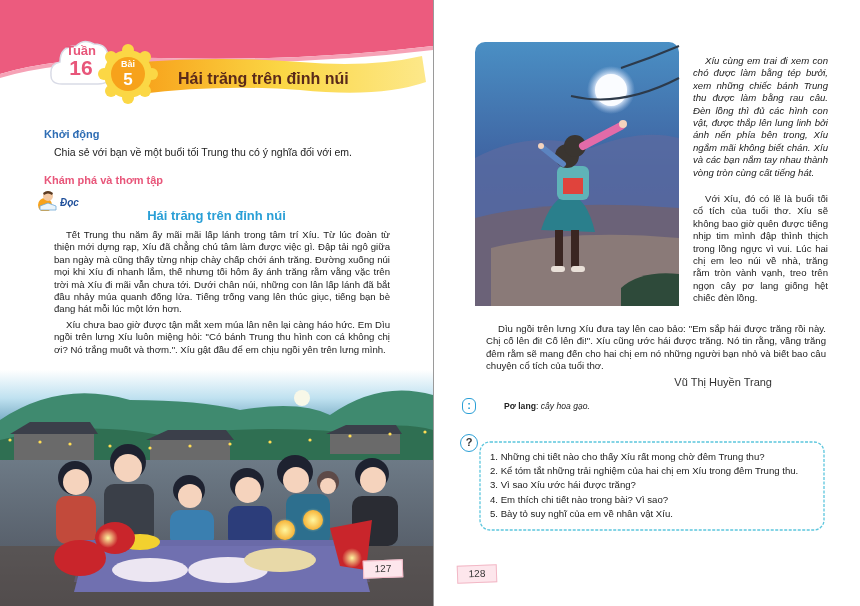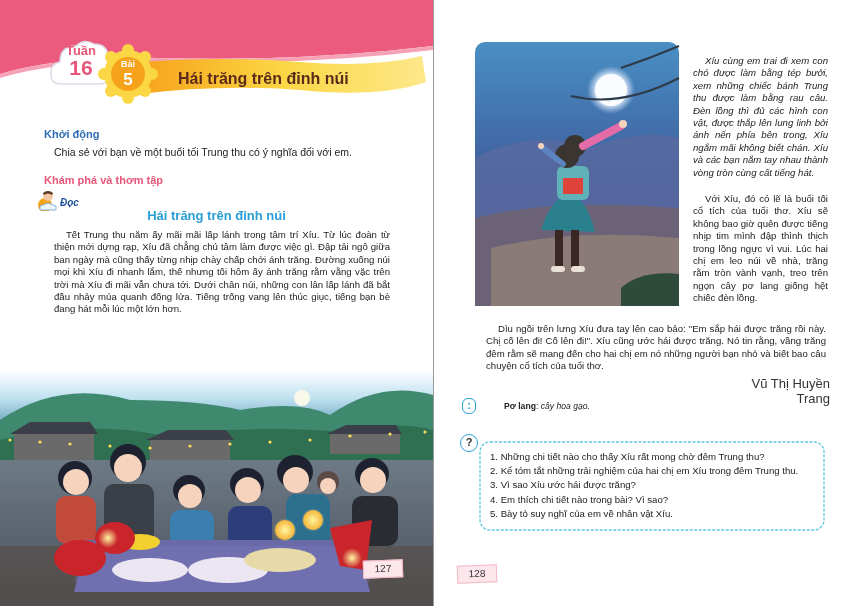--- a/index.html
+++ b/index.html
@@ -41,21 +41,21 @@
     
     .scene { position: absolute; left: 0; top: 370px; width: 433px; height: 236px; }
     .page-num-left { position: absolute; left: 363px; top: 560px; width: 40px; height: 18px; background: #fde6ec; border: 1px solid #f2b8c6; transform: rotate(-2deg); font-size: 10px; text-align: center; line-height: 16px; color: #333; }
 
     
     .moon-pic { position: absolute; left: 471px; top: 38px; width: 212px; height: 272px; }
     .rp { position: absolute; font-size: 9.6px; line-height: 12.4px; color: #222; text-align: justify; }
     .rp1 { left: 693px; top: 55px; width: 135px; font-style: italic; }
     .rp2 { left: 693px; top: 193px; width: 135px; }
     .rp3 { left: 486px; top: 323px; width: 340px; }
-    .author { position: absolute; left: 718px; top: 376px; width: 112px; text-align: right; font-size: 13px; color: #333; }
+    .author { position: absolute; left: 660px; top: 376px; width: 112px; text-align: right; font-size: 11px; color: #333; }
 
     .note-icon { position: absolute; left: 462px; top: 398px; width: 14px; height: 16px; border: 1.5px solid #2a9fd6; border-radius: 6px; color: #2a9fd6; font-size: 11px; font-weight: bold; text-align: center; line-height: 12px; }
     .note { position: absolute; left: 504px; top: 401px; font-size: 8.6px; color: #222; }
     .note b { font-weight: bold; }
     .note i { font-style: italic; }
 
     .q-icon { position: absolute; left: 460px; top: 434px; width: 18px; height: 18px; border: 1.5px solid #2a9fd6; border-radius: 50%; font-size: 11px; font-weight: bold; text-align: center; line-height: 15px; color: #333; background: #fff; }
     .q-box { position: absolute; left: 478px; top: 440px; width: 348px; height: 92px; }
     .q-list { position: absolute; left: 490px; top: 450px; font-size: 9.6px; line-height: 14.2px; color: #222; list-style: none; }
     .page-num-right { position: absolute; left: 457px; top: 565px; width: 40px; height: 18px; background: #fde6ec; border: 1px solid #f2b8c6; transform: rotate(-2deg); font-size: 10px; text-align: center; line-height: 16px; color: #333; }
@@ -120,20 +120,21 @@
       <circle cx="9" cy="16" r="7" fill="#f7a21b"></circle>
       <circle cx="12" cy="7" r="5" fill="#f3c9a4"></circle>
       <path d="M7,4 Q12,0 17,4 L16,6 Q12,3 8,6 Z" fill="#5a3a22"></path>
       <path d="M4,17 L12,14 L20,17 L20,21 L4,21 Z" fill="#eaf4fb" stroke="#6fa8d6" stroke-width="0.8"></path>
     </svg>
     <div class="doc-label">Đọc</div>
 
     <div class="story-title">Hái trăng trên đỉnh núi</div>
 
     <div class="para p1"><span class="ind"></span><span>Tết Trung thu năm ấy mãi mãi lấp lánh trong tâm trí Xíu. Từ lúc đoàn từ thiện mới dựng rạp, Xíu đã chẳng chú tâm làm được việc gì. Đập tải ngô giữa ban ngày mà cũng thấy từng nhịp chày chấp chới ánh trăng. Đường xuống núi mọi khi Xíu đi nhanh lắm, thế nhưng tối hôm ấy ánh trăng rằm vằng vặc trên trời mà Xíu đi mãi vẫn chưa tới. Dưới chân núi, những con lân lấp lánh đã bắt đầu nhảy múa quanh đống lửa. Tiếng trống vang lên thúc giục, tiếng bạn bè đang hát mỗi lúc một lớn hơn.</span></div>
+    <div class="para p2"><span class="ind"></span><span>Xíu chưa bao giờ được tận mắt xem múa lân nên lại càng háo hức. Em Dìu ngồi trên lưng Xíu luôn miệng hỏi: "Có bánh Trung thu hình con cá không chị ơi? Nó trắng muốt và thơm.". Xíu gật đầu để em chịu ngồi yên trên lưng mình.</span></div>
 
     <svg class="scene" viewBox="0 0 433 236" preserveAspectRatio="none">
       <defs>
         <linearGradient id="sky" x1="0" x2="0" y1="0" y2="1">
           <stop offset="0" stop-color="#ffffff"></stop>
           <stop offset="0.12" stop-color="#bfe1f0"></stop>
           <stop offset="0.3" stop-color="#3d7fa0"></stop>
           <stop offset="1" stop-color="#1f4a66"></stop>
         </linearGradient>
         <linearGradient id="ground" x1="0" x2="0" y1="0" y2="1">

